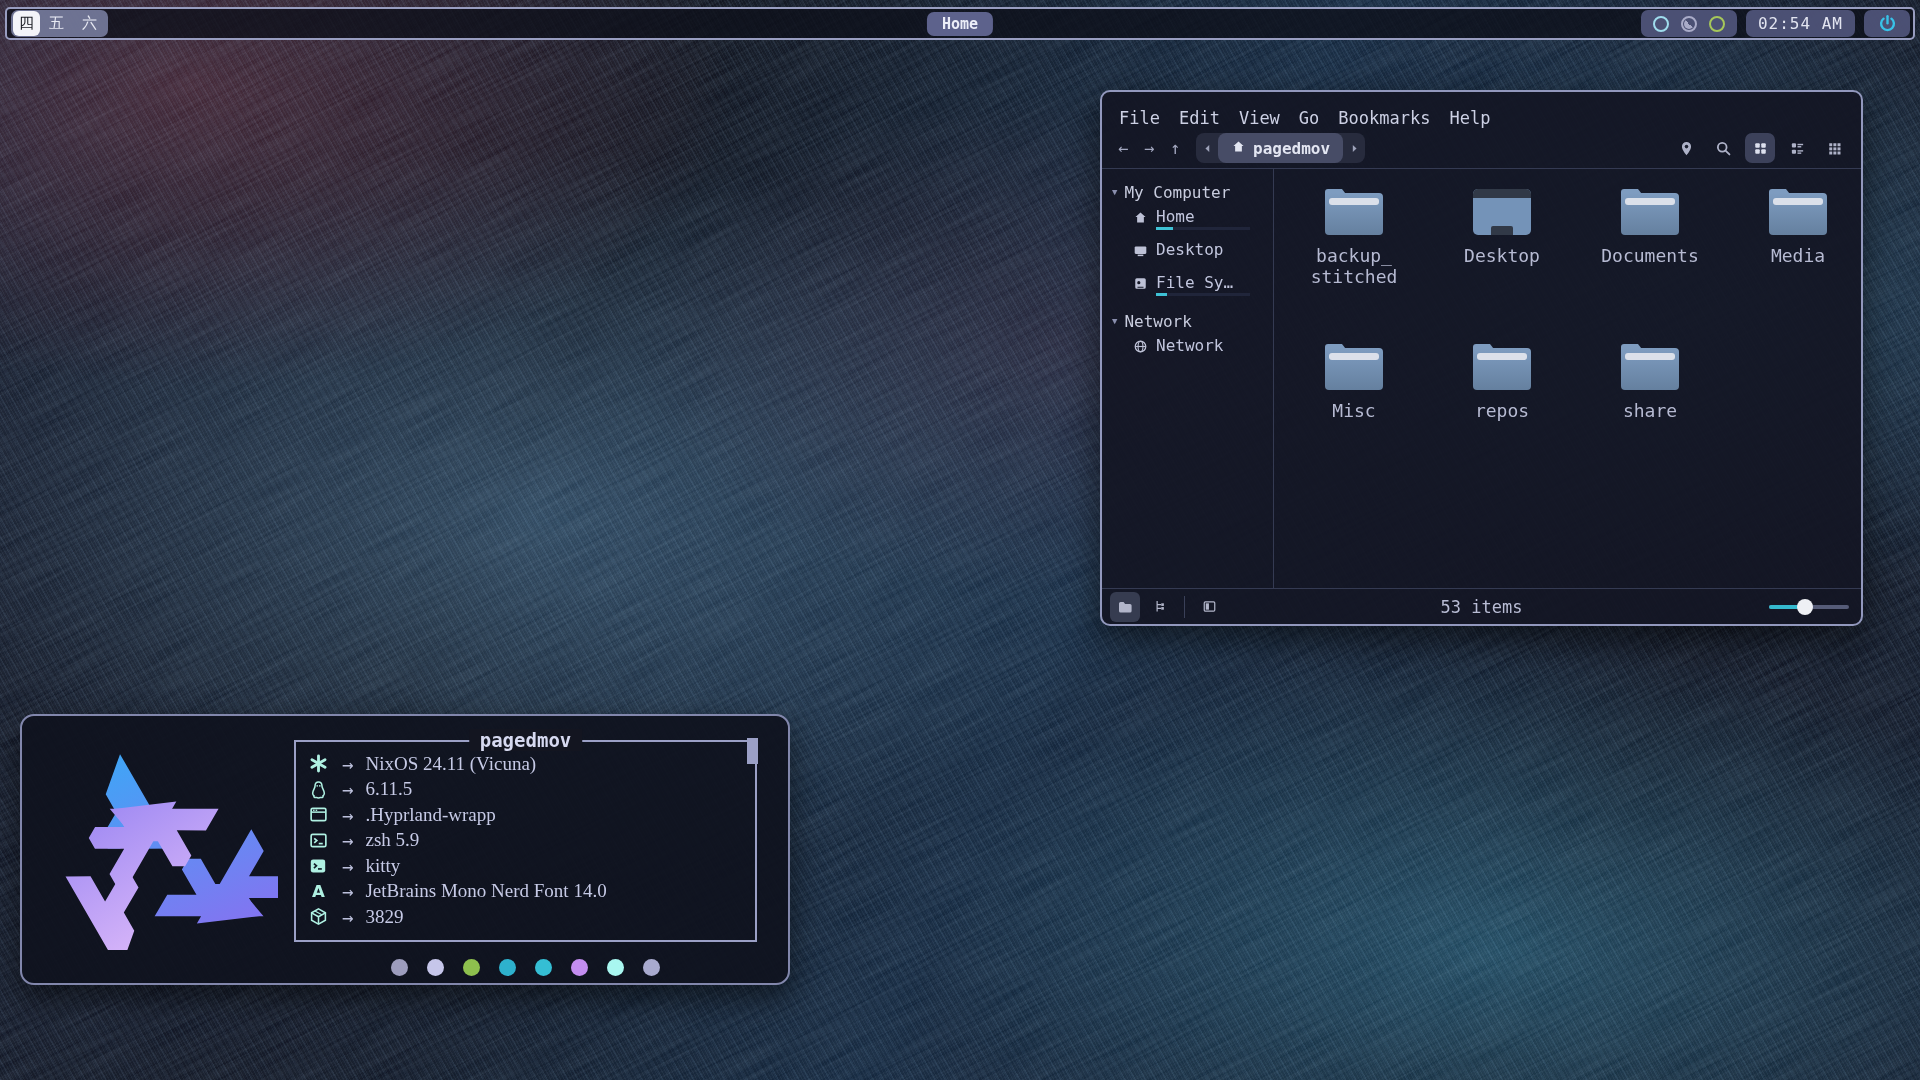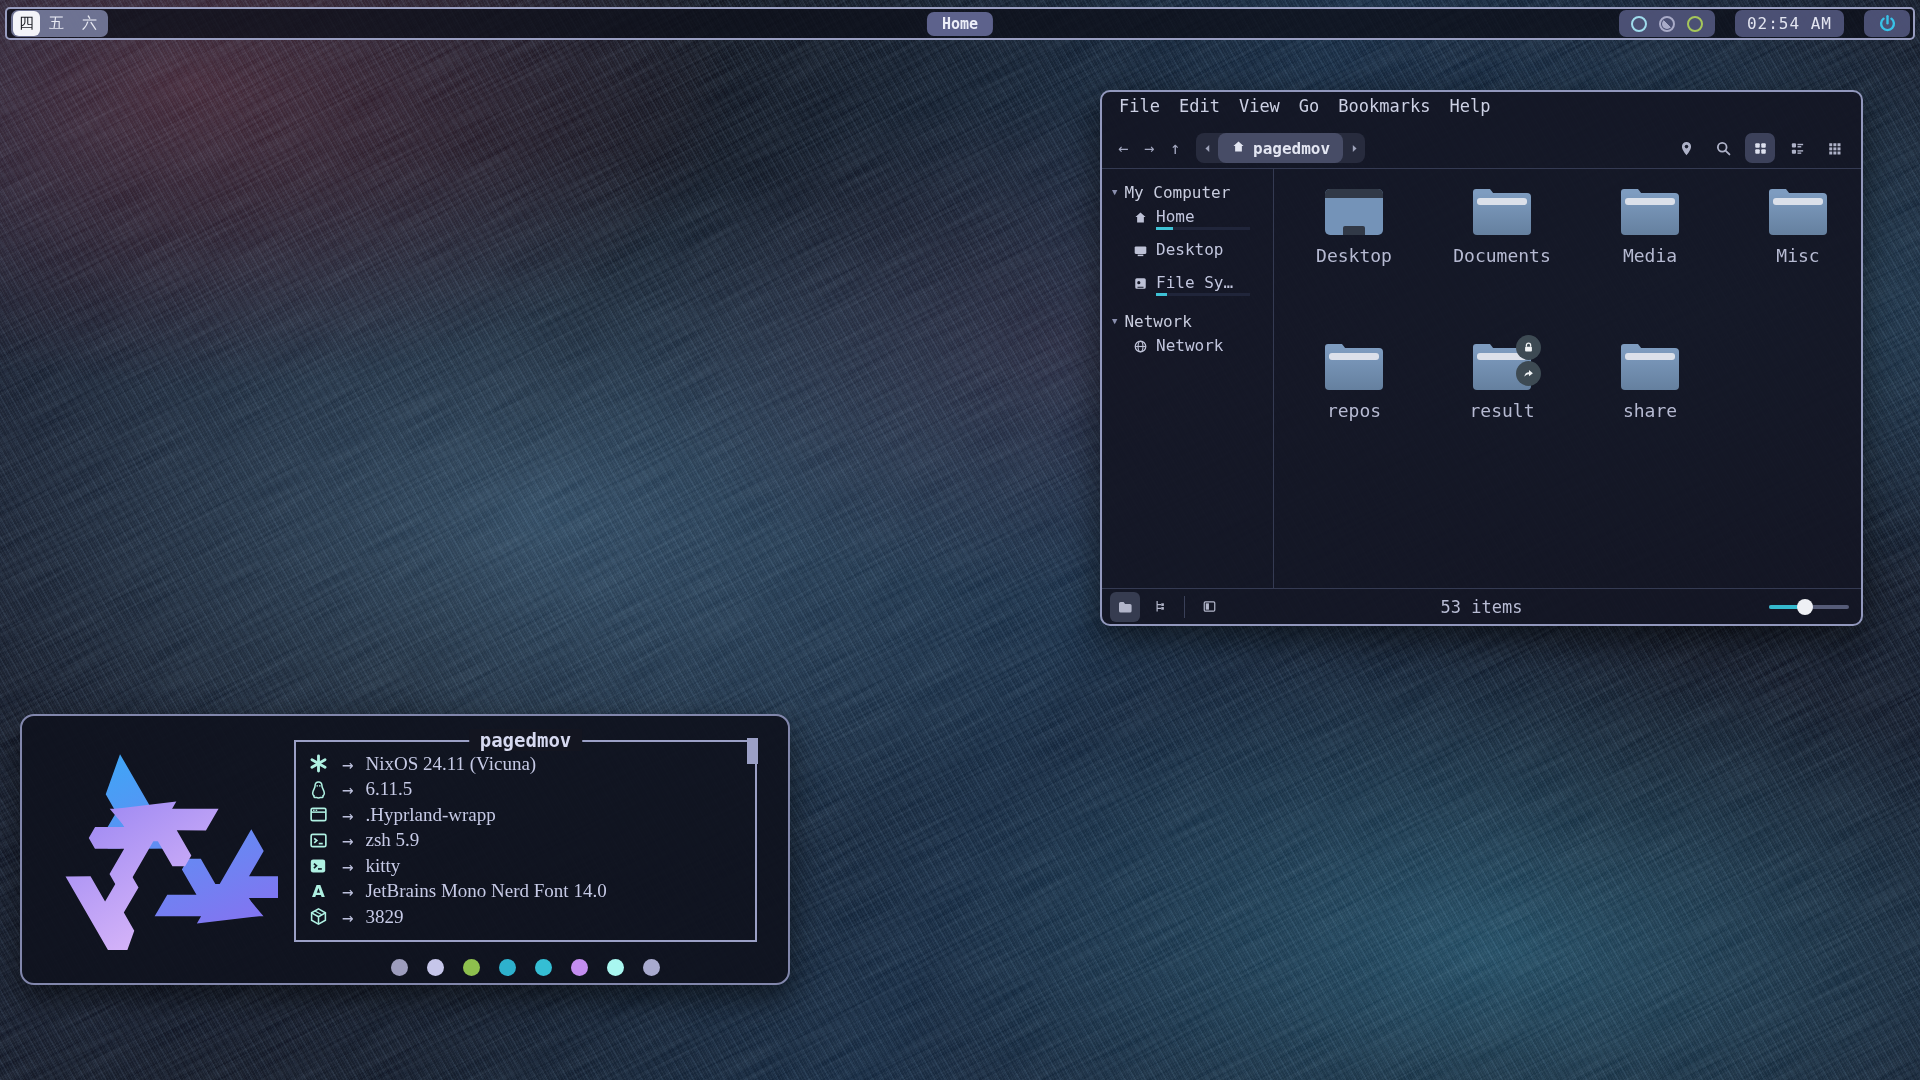--- a/index.html
+++ b/index.html
@@ -24,33 +24,33 @@
   
   .topbar{position:absolute;left:5px;top:7px;right:5px;height:33px;border:2px solid #989dc0;
     border-radius:5px;background:rgba(13,15,26,.78);display:flex;align-items:center;color:#dfe2f0;}
   .ws-pill{margin-left:4px;display:flex;align-items:center;background:rgba(122,127,162,.88);
     border-radius:7px;padding:1px 2px;height:27px;}
   .ws-cell{width:33px;height:25px;display:flex;align-items:center;justify-content:center;
     font-size:15px;color:#e8eaf4;cursor:default;}
   .ws-cell.active{background:#f3f4f9;color:#15171f;border-radius:6px;width:27px;height:25px;}
   .title-pill{position:absolute;left:50%;transform:translateX(-50%);background:#5d628c;
     border-radius:7px;padding:3px 15px;font-size:15px;font-weight:bold;color:#eceef8;}
-  .bar-right{margin-left:auto;display:flex;align-items:center;gap:20px;margin-right:3px;height:27px;}
+  .bar-right{margin-left:auto;display:flex;align-items:center;gap:9px;margin-right:3px;height:27px;}
   .pill{background:rgba(86,91,130,.85);border-radius:7px;height:27px;display:flex;
     align-items:center;padding:0 12px;gap:12px;}
   .ring{width:16px;height:16px;border-radius:50%;border:2.4px solid;position:relative;}
   .ring .half{position:absolute;inset:1px;border-radius:50%;}
   .clock{font-size:16px;letter-spacing:1px;color:#e2e4f0;}
   .power-pill{width:46px;justify-content:center;padding:0;}
 
   
   .fm{position:absolute;left:1100px;top:90px;width:763px;height:536px;border:2px solid #9298bd;
     border-radius:10px;background:rgba(19,22,35,.93);display:flex;flex-direction:column;
     box-shadow:0 12px 34px rgba(0,0,0,.55);color:#c6cade;overflow:hidden;}
-  .fm-menubar{height:36px;display:flex;align-items:flex-start;gap:19px;padding:4px 0 0 17px;
+  .fm-menubar{height:36px;display:flex;align-items:flex-end;gap:19px;padding:4px 0 0 17px;
     font-size:17px;color:#ccd0e4;flex:none;}
   .fm-menubar span{cursor:default;}
   .fm-toolbar{height:40px;display:flex;align-items:center;padding:0 12px 0 8px;flex:none;}
   .navbtn{width:26px;height:26px;display:flex;align-items:center;justify-content:center;
     color:#a2a7bf;font-size:17px;}
   .pathbar{margin-left:8px;height:30px;background:#272b3d;border-radius:8px;display:flex;
     align-items:center;}
   .chev{width:22px;display:flex;align-items:center;justify-content:center;color:#9ea3ba;}
   .pathseg{background:#474c66;border-radius:8px;height:30px;display:flex;align-items:center;
     gap:7px;padding:0 13px;color:#e3e6f2;font-size:16px;font-weight:bold;}
@@ -292,20 +292,29 @@
               <path d="M2.5 8h11" stroke="currentColor" stroke-width="1.2"></path>
             </svg></span>
           <div class="sb-lbl">
             <div>Network</div>
           </div>
         </div>
       </div>
     <div class="fm-files">
       <div class="grid" id="fm-grid">
           <div class="fcell">
+            <div class="icw folder">
+              <div class="tab"></div>
+              <div class="strip"></div>
+              <div class="bodyp"></div>
+            </div>
+            <div class="flabel">backup_
+stitched</div>
+          </div>
+          <div class="fcell">
             <div class="icw desktopicon">
               <div class="scr"></div>
               <div class="top"></div>
               <div class="dock"></div>
             </div>
             <div class="flabel">Desktop</div>
           </div>
           <div class="fcell">
             <div class="icw folder">
               <div class="tab"></div>
@@ -330,39 +339,20 @@
             </div>
             <div class="flabel">Misc</div>
           </div>
           <div class="fcell">
             <div class="icw folder">
               <div class="tab"></div>
               <div class="strip"></div>
               <div class="bodyp"></div>
             </div>
             <div class="flabel">repos</div>
-          </div>
-          <div class="fcell">
-            <div class="icw folder">
-              <div class="tab"></div>
-              <div class="strip"></div>
-              <div class="bodyp"></div>
-              <div class="emblem lock">
-                <svg width="13" height="13" viewBox="0 0 16 16">
-                  <rect x="3.8" y="7" width="8.4" height="6" rx="1.2" fill="currentColor"></rect>
-                  <path d="M5.4 7V5.3a2.6 2.6 0 0 1 5.2 0V7" stroke="currentColor" stroke-width="1.6" fill="none"></path>
-                </svg>
-              </div>
-              <div class="emblem symlink">
-                <svg width="13" height="13" viewBox="0 0 16 16">
-                  <path d="M3 12c.4-3.6 2.4-5.4 5.6-5.4V3.8L13.4 7.6l-4.8 3.8V8.8C6 8.8 4.5 9.9 3 12Z" fill="currentColor"></path>
-                </svg>
-              </div>
-            </div>
-            <div class="flabel">result</div>
           </div>
           <div class="fcell">
             <div class="icw folder">
               <div class="tab"></div>
               <div class="strip"></div>
               <div class="bodyp"></div>
             </div>
             <div class="flabel">share</div>
           </div>
         </div>

